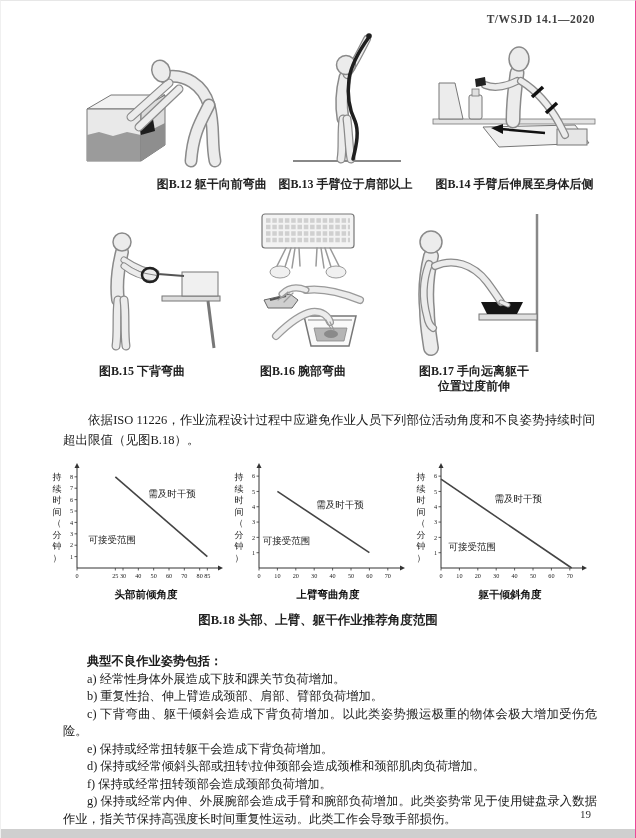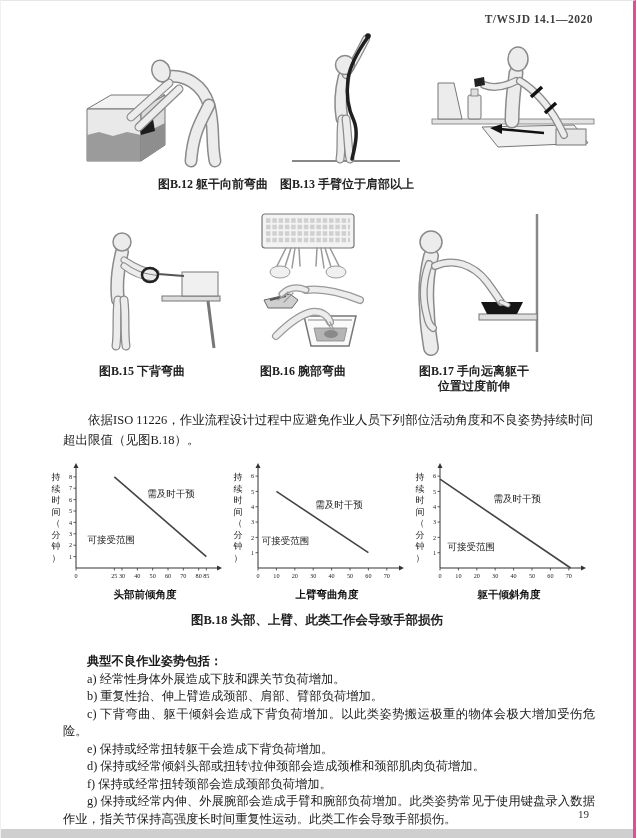--- a/index.html
+++ b/index.html
@@ -6,21 +6,21 @@
   .page{
     position:relative;
     width:636px;height:838px;
     background:#fff;
     font-family:"Liberation Serif",serif;
     color:#1a1a1a;
     overflow:hidden;
     box-sizing:border-box;
     border-top:1px solid #e7e7e7;
     border-left:1px solid #f0f0f0;
-    border-right:3px solid #ec4899;
+    border-right:1px solid #ec4899;
   }
   .doc-header{
     padding:12px 40px 0 0;
     text-align:right;
     font-size:11.5px;
     font-weight:bold;
     color:#3f3f3f;
     letter-spacing:.5px;
   }
   .fig-row{display:flex;margin-left:55px;margin-right:30px;}
@@ -121,20 +121,21 @@
         <ellipse cx="94" cy="34" rx="10" ry="12" fill="#ececec" stroke="#8a8a8a" stroke-width="1.5"></ellipse>
         <line x1="120" y1="108" x2="76" y2="104" stroke="#111" stroke-width="2.5"></line>
         <polygon points="66,103 78,99 78,109" fill="#111"></polygon>
       </svg>
     </div>
   </div>
 
   <div class="cap-row r1">
     <div class="cap">图B.12 躯干向前弯曲</div>
     <div class="cap">图B.13 手臂位于肩部以上</div>
+    <div class="cap">图B.14 手臂后伸展至身体后侧</div>
   </div>
 
   <div class="fig-row r2">
     <div class="fig-cell c1">
       <svg width="160" height="150" viewBox="0 0 160 150">
         <rect x="100" y="86" width="58" height="5" fill="#dddddd" stroke="#777" stroke-width="1"></rect>
         <line x1="146" y1="91" x2="152" y2="138" stroke="#777" stroke-width="3"></line>
         <rect x="120" y="62" width="36" height="24" fill="#f0f0f0" stroke="#777" stroke-width="1"></rect>
         <line x1="96" y1="64" x2="122" y2="66" stroke="#555" stroke-width="2"></line>
         <path class="to" stroke-width="14" d="M60,42 C56,58 54,74 56,90"></path>
@@ -358,21 +359,21 @@
         <text x="10" y="41" text-anchor="middle" font-size="9" fill="#222">时</text>
         <text x="10" y="52.5" text-anchor="middle" font-size="9" fill="#222">间</text>
         <text x="10" y="64" text-anchor="middle" font-size="9" fill="#222">（</text>
         <text x="10" y="75.5" text-anchor="middle" font-size="9" fill="#222">分</text>
         <text x="10" y="87" text-anchor="middle" font-size="9" fill="#222">钟</text>
         <text x="10" y="98.5" text-anchor="middle" font-size="9" fill="#222">）</text>
         <text x="99" y="136" text-anchor="middle" font-size="10.5" font-weight="bold" fill="#111">躯干倾斜角度</text>
       </svg>
   </div>
 
-  <div class="b18-cap">图B.18 头部、上臂、此类工作会导致手部损伤</div>
+  <div class="b18-cap">图B.18 头部、上臂、躯干作业推荐角度范围</div>
 
   <div class="postures">
     <div class="ptitle">典型不良作业姿势包括：</div>
     <div class="li">a) 经常性身体外展造成下肢和踝关节负荷增加。</div>
     <div class="li">b) 重复性抬、伸上臂造成颈部、肩部、臂部负荷增加。</div>
     <div class="li">c) 下背弯曲、躯干倾斜会造成下背负荷增加。以此类姿势搬运极重的物体会极大增加受伤危险。</div>
     <div class="li">e) 保持或经常扭转躯干会造成下背负荷增加。</div>
     <div class="li">d) 保持或经常倾斜头部或扭转\拉伸颈部会造成颈椎和颈部肌肉负荷增加。</div>
     <div class="li">f) 保持或经常扭转颈部会造成颈部负荷增加。</div>
     <div class="li">g) 保持或经常内伸、外展腕部会造成手臂和腕部负荷增加。此类姿势常见于使用键盘录入数据作业，指关节保持高强度长时间重复性运动。此类工作会导致手部损伤。</div>

